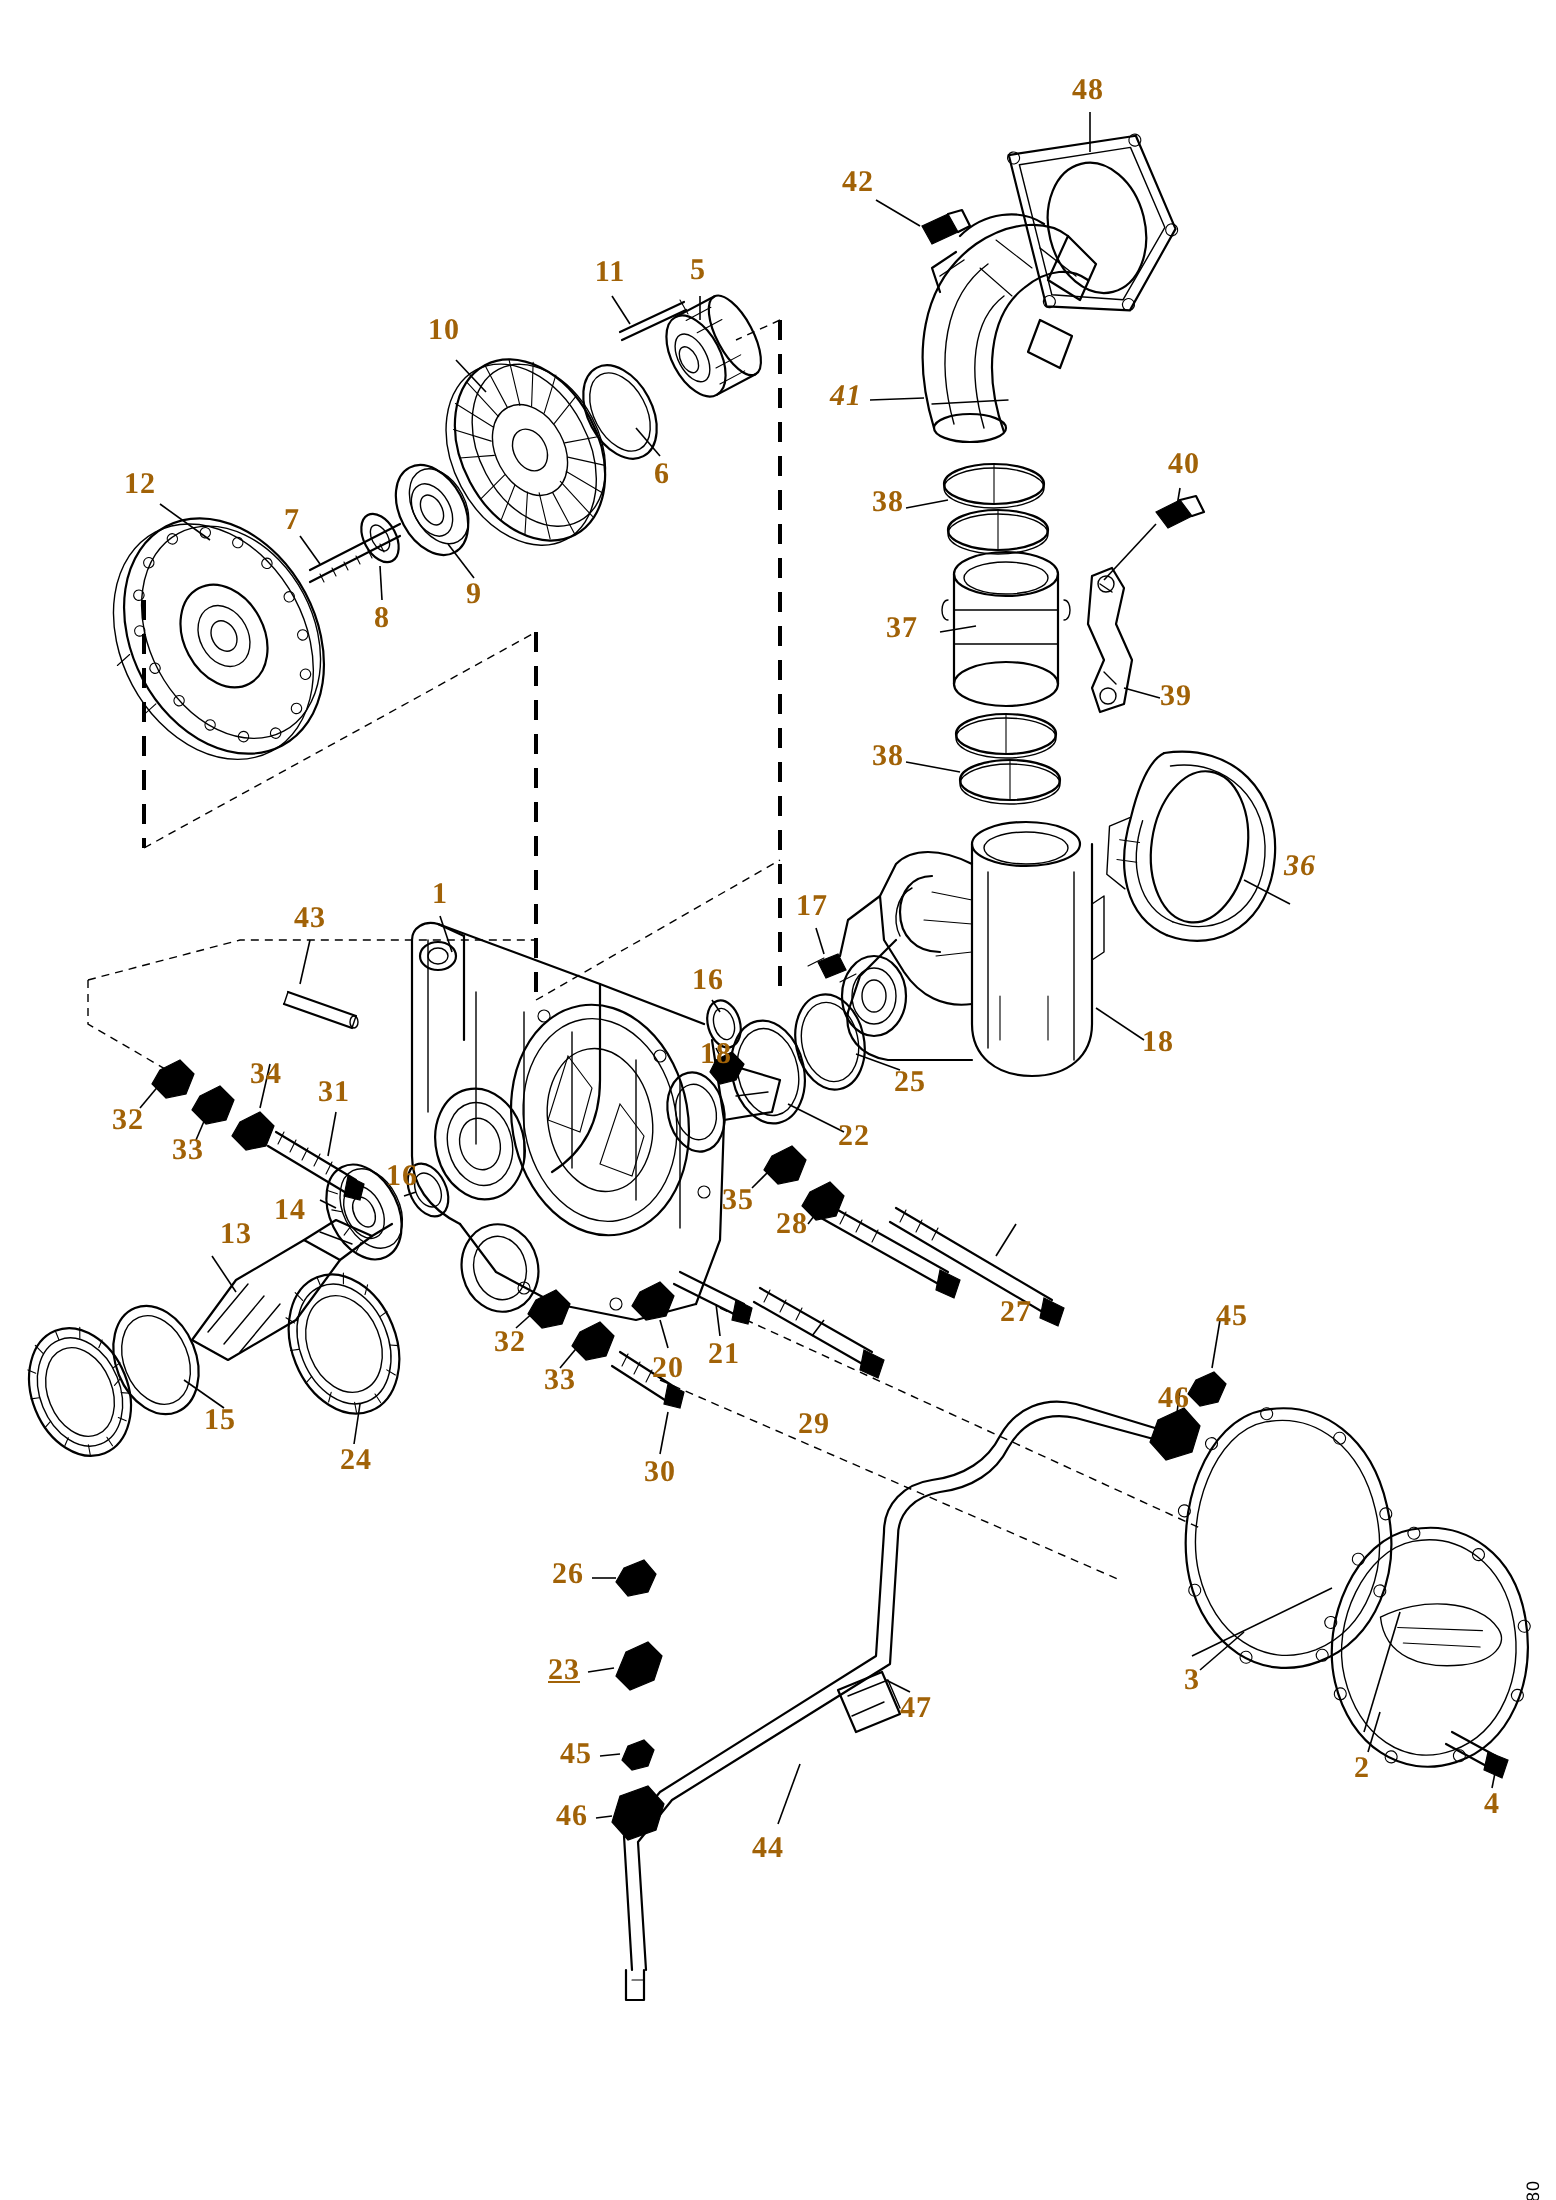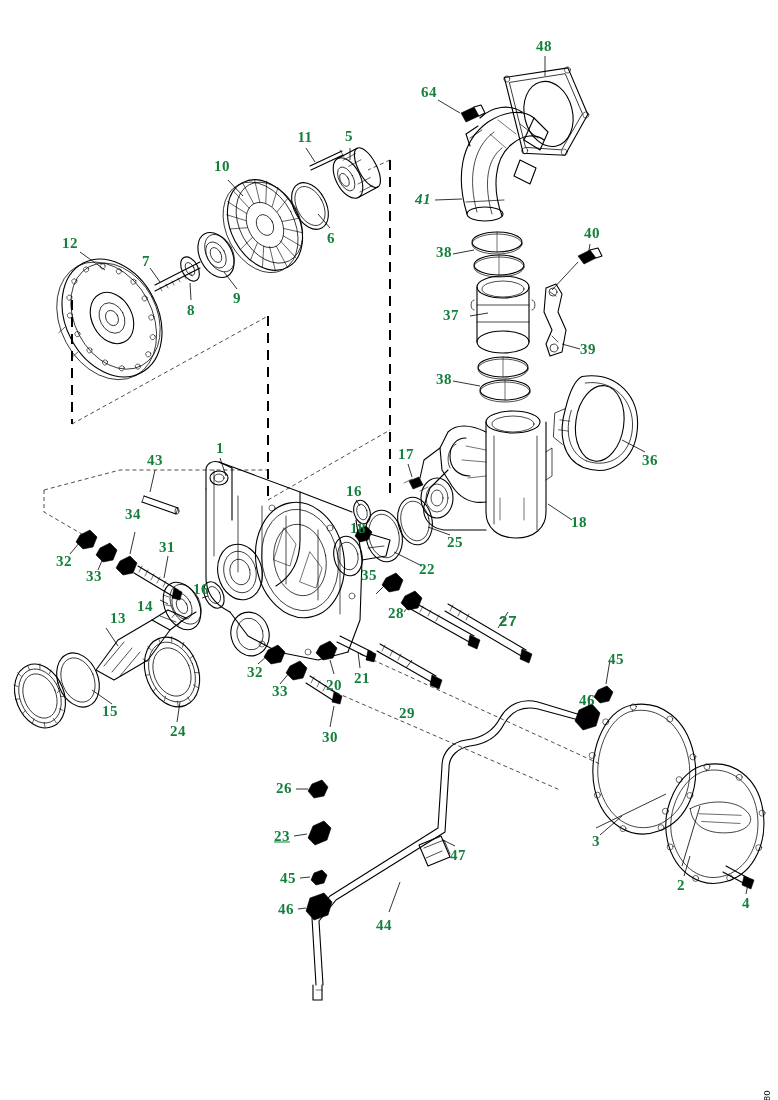--- a/index.html
+++ b/index.html
@@ -20,21 +20,21 @@
     left:0; top:0;
     width:778px;
     height:1100px;
   }
   .callout{
     position:absolute;
     font-family:"Liberation Serif", serif;
     font-size:15px;
     font-weight:700;
     letter-spacing:0.5px;
-    color:#15803d;
+    color:#a16207;
     line-height:1;
     white-space:nowrap;
     transform:translate(-50%,-50%);
     user-select:none;
   }
   #drawing-no{
     position:absolute;
     right:6px;
     bottom:10px;
     font-family:"Liberation Sans", sans-serif;
@@ -603,39 +603,39 @@
   <div class="callout" style="left:406px; top:454px;">17</div>
   <div class="callout" style="left:358px; top:528px;">18</div>
   <div class="callout" style="left:579px; top:522px;">18</div>
   <div class="callout" style="left:334px; top:685px;">20</div>
   <div class="callout" style="left:362px; top:678px;text-align:right;">21</div>
   <div class="callout" style="left:427px; top:569px;">22</div>
   <div class="callout" style="left:282px; top:836px;text-decoration:underline;">23</div>
   <div class="callout" style="left:178px; top:731px;">24</div>
   <div class="callout" style="left:455px; top:542px;">25</div>
   <div class="callout" style="left:284px; top:788px;">26</div>
-  <div class="callout" style="left:508px; top:622px;font-family:Liberation Mono, monospace;">27</div>
+  <div class="callout" style="left:508px; top:657px;">27</div>
   <div class="callout" style="left:396px; top:613px;">28</div>
   <div class="callout" style="left:407px; top:677px;margin-top:36px;">29</div>
   <div class="callout" style="left:330px; top:737px;">30</div>
   <div class="callout" style="left:167px; top:547px;">31</div>
   <div class="callout" style="left:64px;  top:561px;">32</div>
   <div class="callout" style="left:255px; top:672px;">32</div>
   <div class="callout" style="left:94px;  top:576px;">33</div>
   <div class="callout" style="left:280px; top:691px;">33</div>
-  <div class="callout" style="left:133px; top:514px;">34</div>
-  <div class="callout" style="left:369px; top:575px;">35</div>
-  <div class="callout" style="left:650px; top:460px;">36</div>
+  <div class="callout" style="left:133px; top:538px;">34</div>
+  <div class="callout" style="left:369px; top:601px;">35</div>
+  <div class="callout" style="left:650px; top:434px;font-style:italic;">36</div>
   <div class="callout" style="left:451px; top:315px;">37</div>
   <div class="callout" style="left:444px; top:252px;">38</div>
   <div class="callout" style="left:444px; top:379px;">38</div>
   <div class="callout" style="left:588px; top:349px;">39</div>
   <div class="callout" style="left:592px; top:233px;">40</div>
   <div class="callout" style="left:423px; top:199px;font-style:italic;">41</div>
-  <div class="callout" style="left:429px; top:92px;">64</div>
+  <div class="callout" style="left:429px; top:92px;">42</div>
   <div class="callout" style="left:155px; top:460px;">43</div>
   <div class="callout" style="left:384px; top:925px;">44</div>
   <div class="callout" style="left:616px; top:659px;">45</div>
   <div class="callout" style="left:288px; top:878px;">45</div>
   <div class="callout" style="left:587px; top:700px;">46</div>
   <div class="callout" style="left:286px; top:909px;">46</div>
   <div class="callout" style="left:458px; top:855px;">47</div>
   <div class="callout" style="left:544px; top:46px;">48</div>
 
   <div id="drawing-no">TP6680</div>

